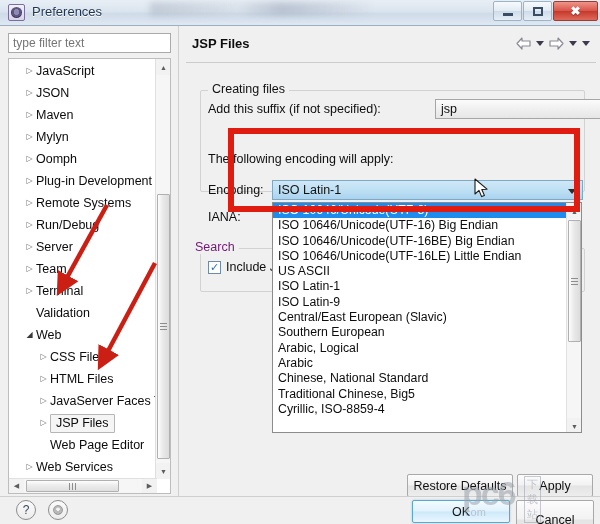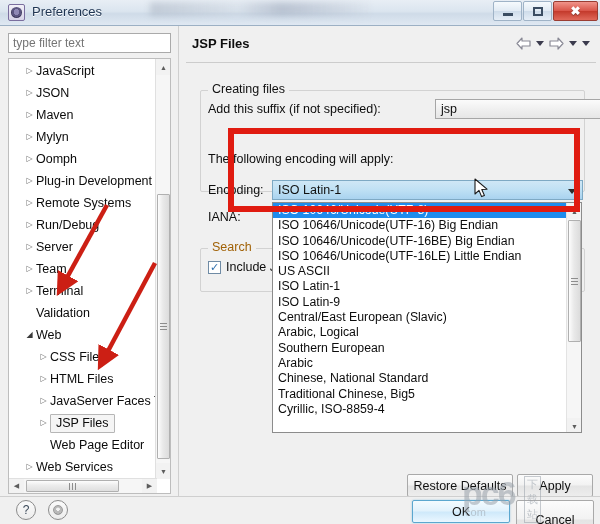--- a/index.html
+++ b/index.html
@@ -181,22 +181,22 @@
   .combo.focused {
     background: linear-gradient(to bottom, #cfe7f6 0%, #bfe0f4 50%, #a9d3ef 100%);
     border: 1px solid #7ea9c4;
   }
 
   .group2 {
     position: absolute; left: 200px; top: 222px; width: 385px; height: 44px;
     border: 1px solid #d2d2d2; border-radius: 2px;
   }
   .group2-label {
-    position: absolute; left: 208px; top: 214px; background: #f0f0f0;
-    padding: 0 4px; font-size: 12.5px; color: #a16207;
+    position: absolute; left: 191px; top: 214px; background: #f0f0f0;
+    padding: 0 4px; font-size: 12.5px; color: #701a75;
   }
   .chk-row { position: absolute; left: 208px; top: 234px; display: flex; align-items: center; gap: 5px; }
   .chkbox {
     width: 13px; height: 13px; border: 1px solid #6f8ba5; background: #ffffff;
     display: flex; align-items: center; justify-content: center;
   }
   .chkbox .tick { color: #2f6fad; font-size: 11px; line-height: 11px; }
   .chk-label { font-size: 12.5px; color: #0d0d0d; white-space: nowrap; }
 
   
@@ -386,22 +386,22 @@
     <div class="dropdown">
       <div class="dd-list" id="dd-list">
           <div class="dd-item sel">ISO 10646/Unicode(UTF-8)</div>
           <div class="dd-item">ISO 10646/Unicode(UTF-16) Big Endian</div>
           <div class="dd-item">ISO 10646/Unicode(UTF-16BE) Big Endian</div>
           <div class="dd-item">ISO 10646/Unicode(UTF-16LE) Little Endian</div>
           <div class="dd-item">US ASCII</div>
           <div class="dd-item">ISO Latin-1</div>
           <div class="dd-item">ISO Latin-9</div>
           <div class="dd-item">Central/East European (Slavic)</div>
+          <div class="dd-item">Southern European</div>
           <div class="dd-item">Arabic, Logical</div>
-          <div class="dd-item">Southern European</div>
           <div class="dd-item">Arabic</div>
           <div class="dd-item">Chinese, National Standard</div>
           <div class="dd-item">Traditional Chinese, Big5</div>
           <div class="dd-item">Cyrillic, ISO-8859-4</div>
         </div>
       <div class="dd-vscroll">
         <div class="sb-arrow up">▲</div>
         <div class="sb-thumb" style="top:17px;height:122px;">
           <div class="sb-grip"></div>
         </div>

